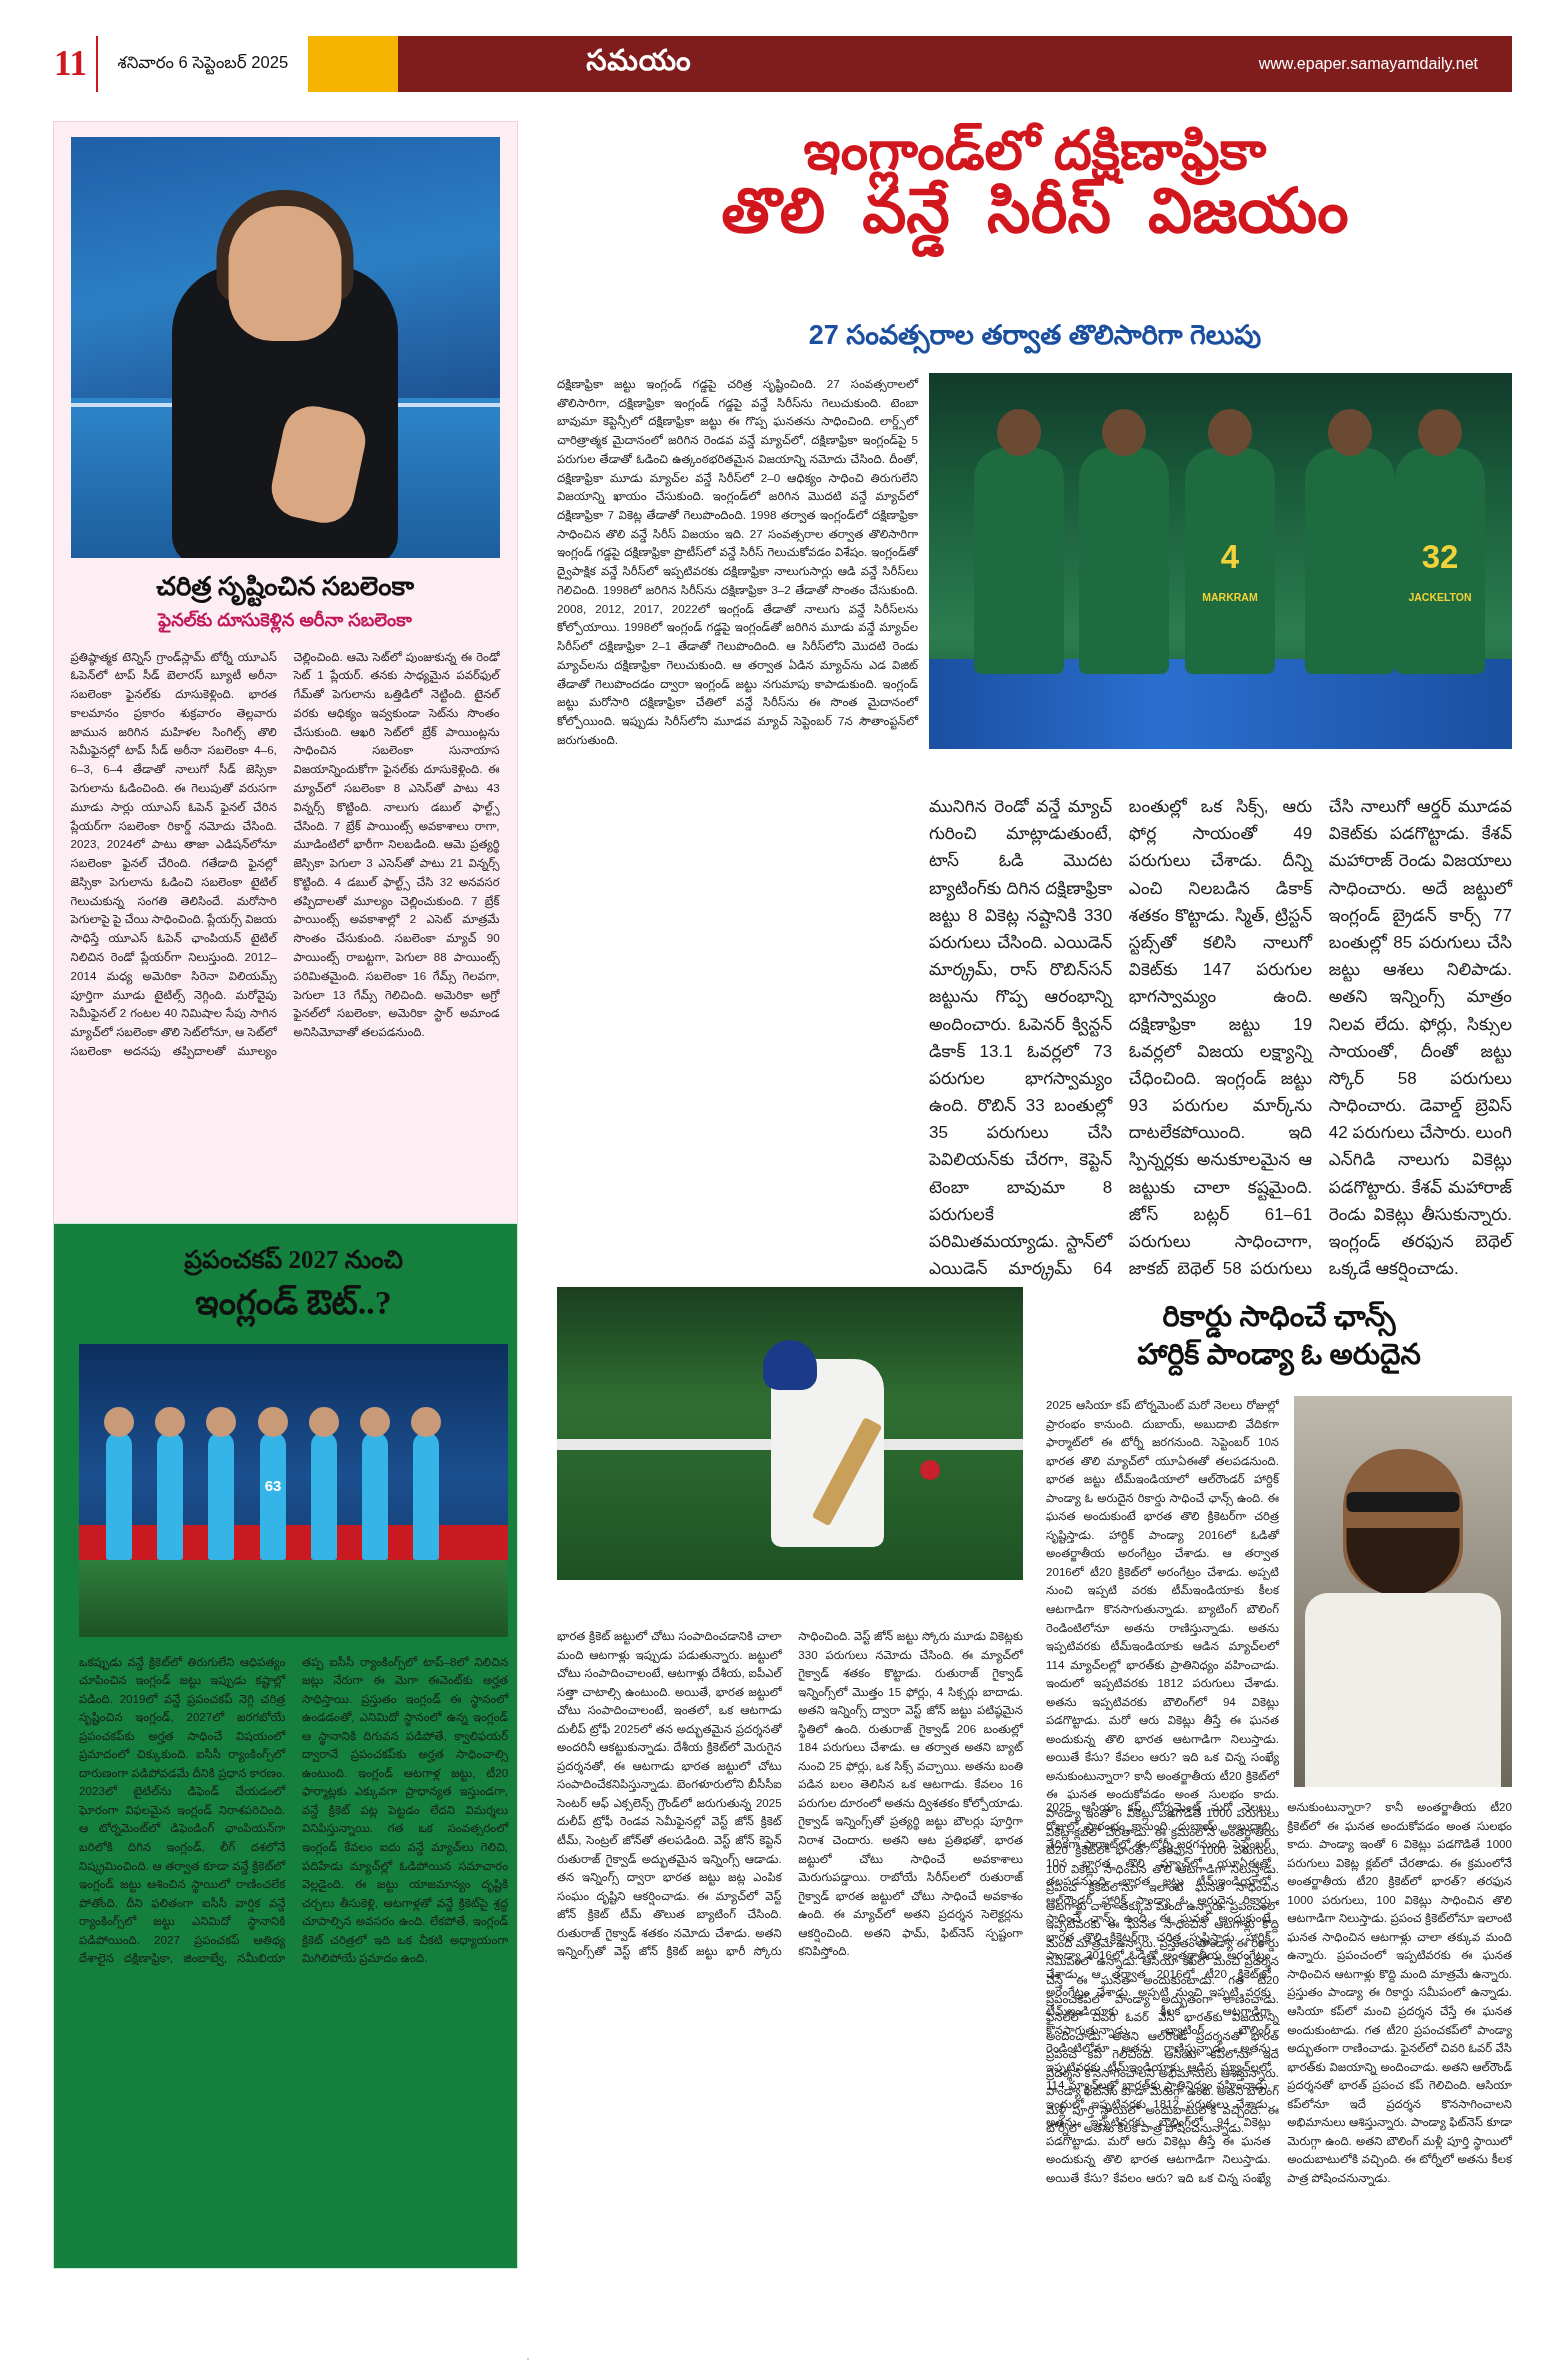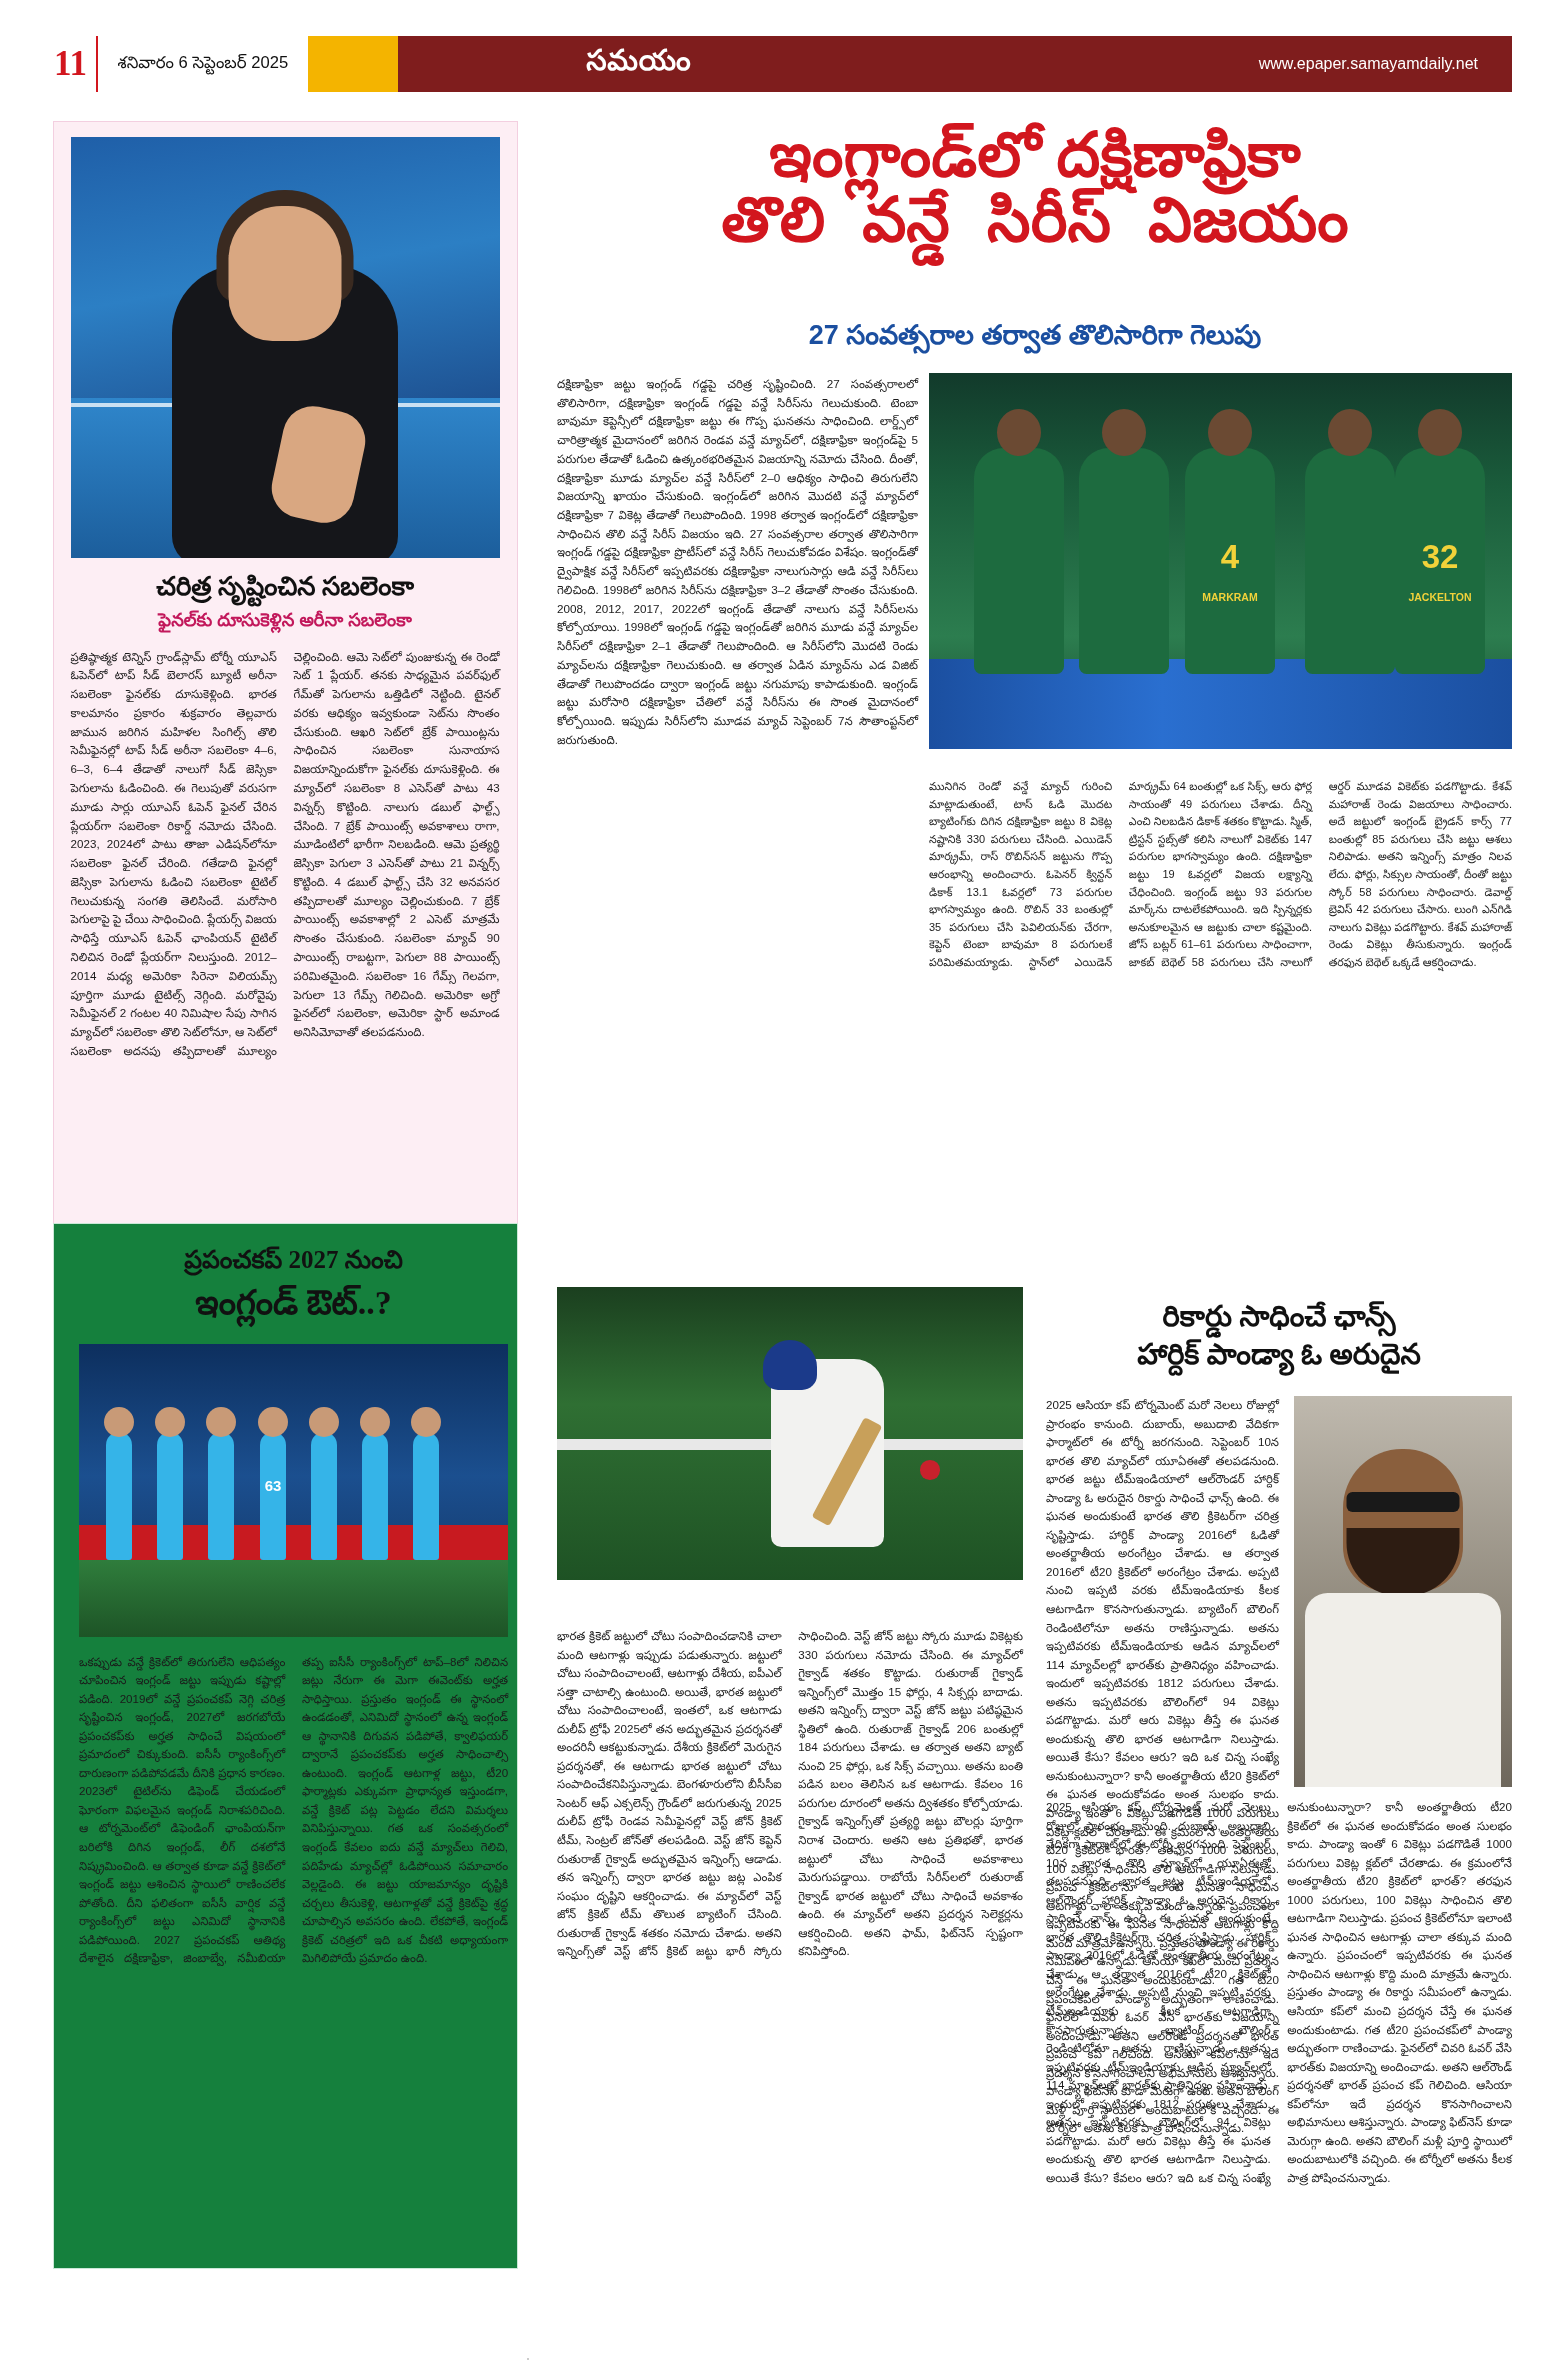--- a/index.html
+++ b/index.html
@@ -144,21 +144,21 @@
     position:absolute; left:25.6px; top:429px; width:429px; height:602px;
     font-size:11.6px; line-height:1.6; color:#1a1a1a; text-align:justify;
     column-count:2; column-gap:16.6px;
   }
 
   
   .main-head {
     position:absolute; left:512px; top:7.5px; width:956px; text-align:center;
   }
   .main-head .l1 {
-    font-size:62px; font-weight:bold; color:#d2161e; line-height:1.12;
+    font-size:54px; font-weight:bold; color:#d2161e; line-height:1.12;
     font-family:"Liberation Serif", serif;
   }
   .main-head .l2 {
     font-size:62px; font-weight:bold; color:#d2161e; line-height:1.12;
     font-family:Liberation Mono, monospace;
   }
   .main-sub {
     position:absolute; left:512px; top:207px; width:956px; text-align:center;
     font-size:27px; font-weight:bold; color:#1b4fa0;
   }
@@ -189,22 +189,22 @@
     content:""; position:absolute; left:50%; top:-39px; transform:translateX(-50%);
     width:44px; height:47px; border-radius:50%; background:#6b4a33;
   }
 
   
   .main-body {
     position:absolute; left:512px; top:262px; width:361px; height:903px;
     font-size:11.7px; line-height:1.6; text-align:justify; color:#1a1a1a;
   }
   .main-body2 {
-    position:absolute; left:884px; top:665px; width:583px; height:527px;
-    font-size:11px; line-height:1.6; text-align:justify; color:#1a1a1a;
+    position:absolute; left:884px; top:680px; width:583px; height:527px;
+    font-size:17px; line-height:1.6; text-align:justify; color:#1a1a1a;
     column-count:3; column-gap:16.6px;
   }
 
   
   .rutu-photo {
     position:absolute; left:512px; top:1174px; width:466px; height:293px;
     background:linear-gradient(180deg,#1b3f1f 0%,#2f6f33 40%,#1e5224 100%);
     overflow:hidden;
   }
   .rutu-photo .boundary {

